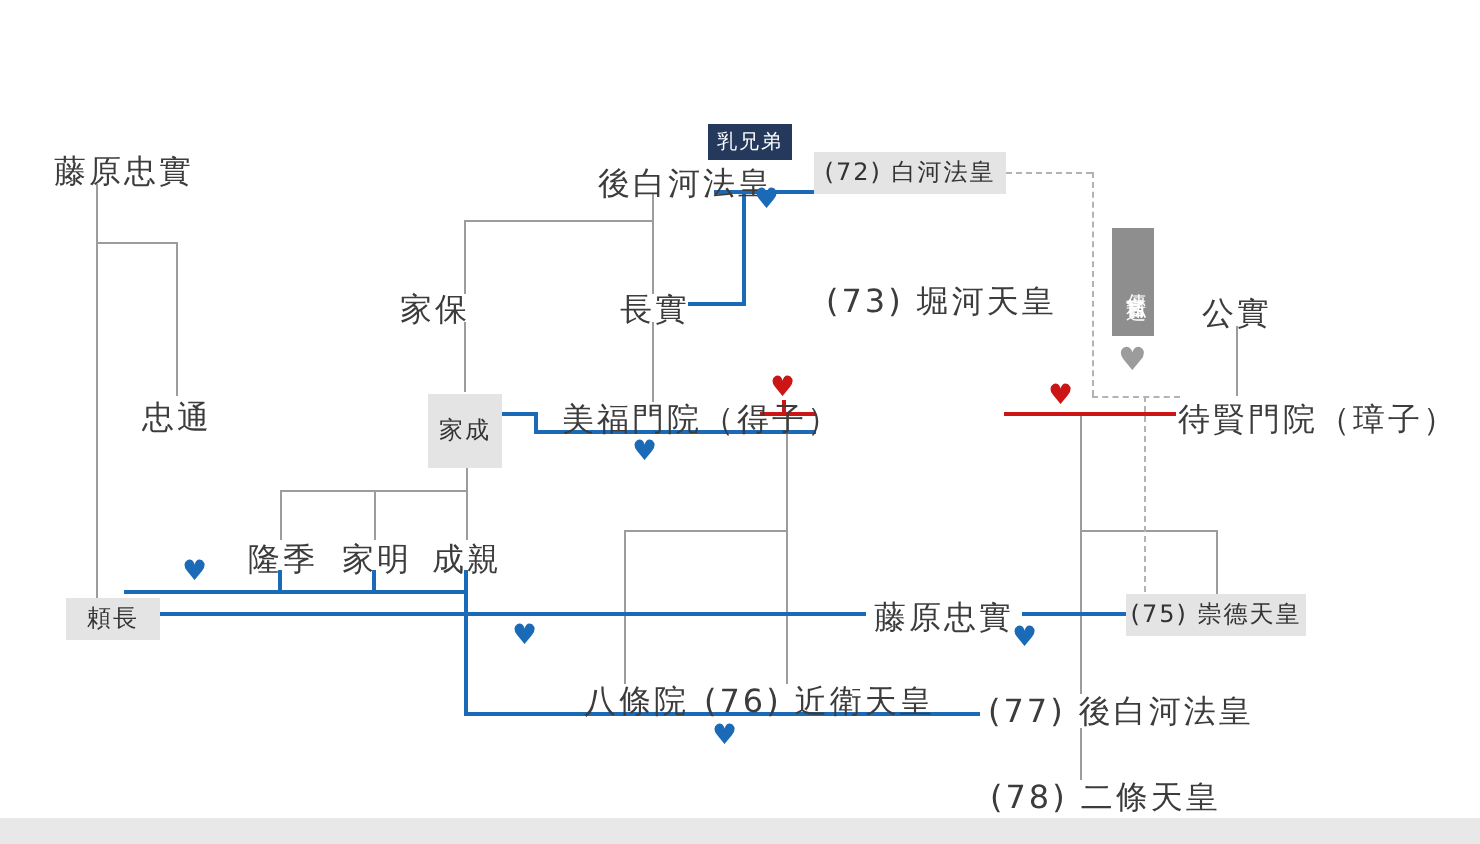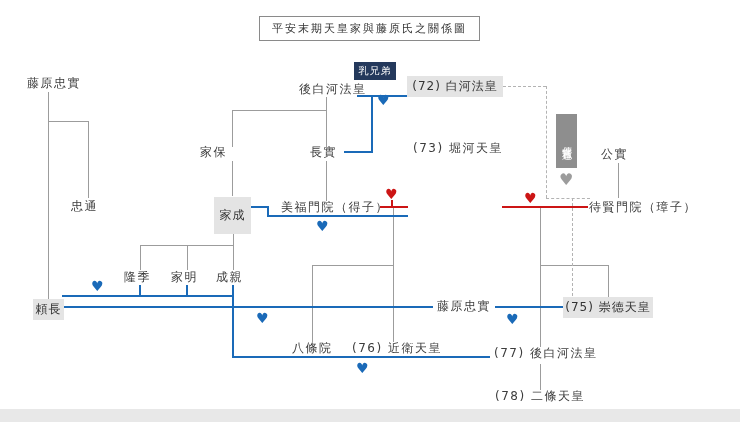--- a/index.html
+++ b/index.html
@@ -8,21 +8,21 @@
   
   .ln{position:absolute;background:#9c9c9c;}
   .ln.h{height:1px;} .ln.v{width:1px;}
   .bl{position:absolute;background:#1a6ab8;}
   .bl.h{height:2px;} .bl.v{width:2px;}
   .rl{position:absolute;background:#cc1515;}
   .rl.h{height:2px;} .rl.v{width:2px;}
   .dh{position:absolute;height:0;border-top:1px dashed #b3b3b3;}
   .dv{position:absolute;width:0;border-left:1px dashed #b3b3b3;}
   
-  .lbl{position:absolute;font-size:12px;letter-spacing:1.5px;color:#3c3c3c;white-space:nowrap;line-height:1.1;text-align:right;}
+  .lbl{position:absolute;font-size:16px;letter-spacing:1.5px;color:#3c3c3c;white-space:nowrap;line-height:1.1;text-align:right;}
   .onln{background:#ffffff;padding:0 4px;z-index:3;}
   
   .nb{position:absolute;background:#e4e4e4;color:#333;font-size:12px;letter-spacing:1px;
       display:flex;align-items:center;justify-content:center;white-space:nowrap;z-index:2;box-sizing:border-box;}
   
   .badge-navy{position:absolute;background:#24395c;color:#fff;font-size:10px;letter-spacing:1px;
       display:flex;align-items:center;justify-content:center;z-index:3;}
   .badge-gray{position:absolute;background:#8e8e8e;color:#fff;font-size:10px;letter-spacing:1px;
       writing-mode:vertical-rl;text-orientation:upright;display:flex;align-items:center;justify-content:center;z-index:3;}
   
@@ -31,21 +31,20 @@
   
   .title-box{position:absolute;left:259px;top:16px;border:1px solid #8a8a8a;background:#fff;
       padding:4px 12px;font-size:11px;letter-spacing:2px;color:#333;z-index:4;}
   .bottom-strip{position:absolute;left:0;top:409px;width:740px;height:13px;background:#e8e8e8;}
 </style>
 </head>
 <body>
 
 <div class="diagram">
 
-  <div class="title-box">平安末期天皇家與藤原氏之關係圖</div>
 
   <div class="ln v" style="left:48px;top:92px;height:207px"></div>
   <div class="ln h" style="left:48px;top:121px;width:41px"></div>
   <div class="ln v" style="left:88px;top:121px;height:77px"></div>
   <div class="ln v" style="left:326px;top:97px;height:14px"></div>
   <div class="ln h" style="left:232px;top:110px;width:95px"></div>
   <div class="ln v" style="left:232px;top:110px;height:37px"></div>
   <div class="ln v" style="left:326px;top:110px;height:37px"></div>
   <div class="ln v" style="left:232px;top:161px;height:35px"></div>
   <div class="ln v" style="left:326px;top:161px;height:40px"></div>
@@ -79,21 +78,21 @@
   <div class="rl v" style="left:391px;top:200px;height:7px"></div>
   <div class="rl h" style="left:502px;top:206px;width:86px"></div>
 
   <div class="dh" style="left:503px;top:86px;width:43px"></div>
   <div class="dv" style="left:546px;top:86px;height:112px"></div>
   <div class="dh" style="left:546px;top:198px;width:44px"></div>
   <div class="dv" style="left:572px;top:198px;height:98px"></div>
 
   <div class="nb" style="left:407px;top:76px;width:96px;height:21px">(72) 白河法皇</div>
   <div class="nb" style="left:214px;top:197px;width:37px;height:37px">家成</div>
-  <div class="nb" style="left:33px;top:299px;width:31px;height:21px">頼長</div>
+  <div class="nb" style="left:33px;top:299px;width:47px;height:21px">頼長</div>
   <div class="nb" style="left:563px;top:297px;width:90px;height:21px">(75) 崇德天皇</div>
 
   <div class="lbl" style="left:27px;top:77px">藤原忠實</div>
   <div class="lbl" style="left:71px;top:200px">忠通</div>
   <div class="lbl" style="left:299px;top:83px">後白河法皇</div>
   <div class="lbl" style="left:200px;top:146px">家保</div>
   <div class="lbl" style="left:310px;top:146px">長實</div>
   <div class="lbl" style="left:281px;top:201px">美福門院（得子）</div>
   <div class="lbl" style="left:413px;top:142px">(73) 堀河天皇</div>
   <div class="lbl" style="left:601px;top:148px">公實</div>

